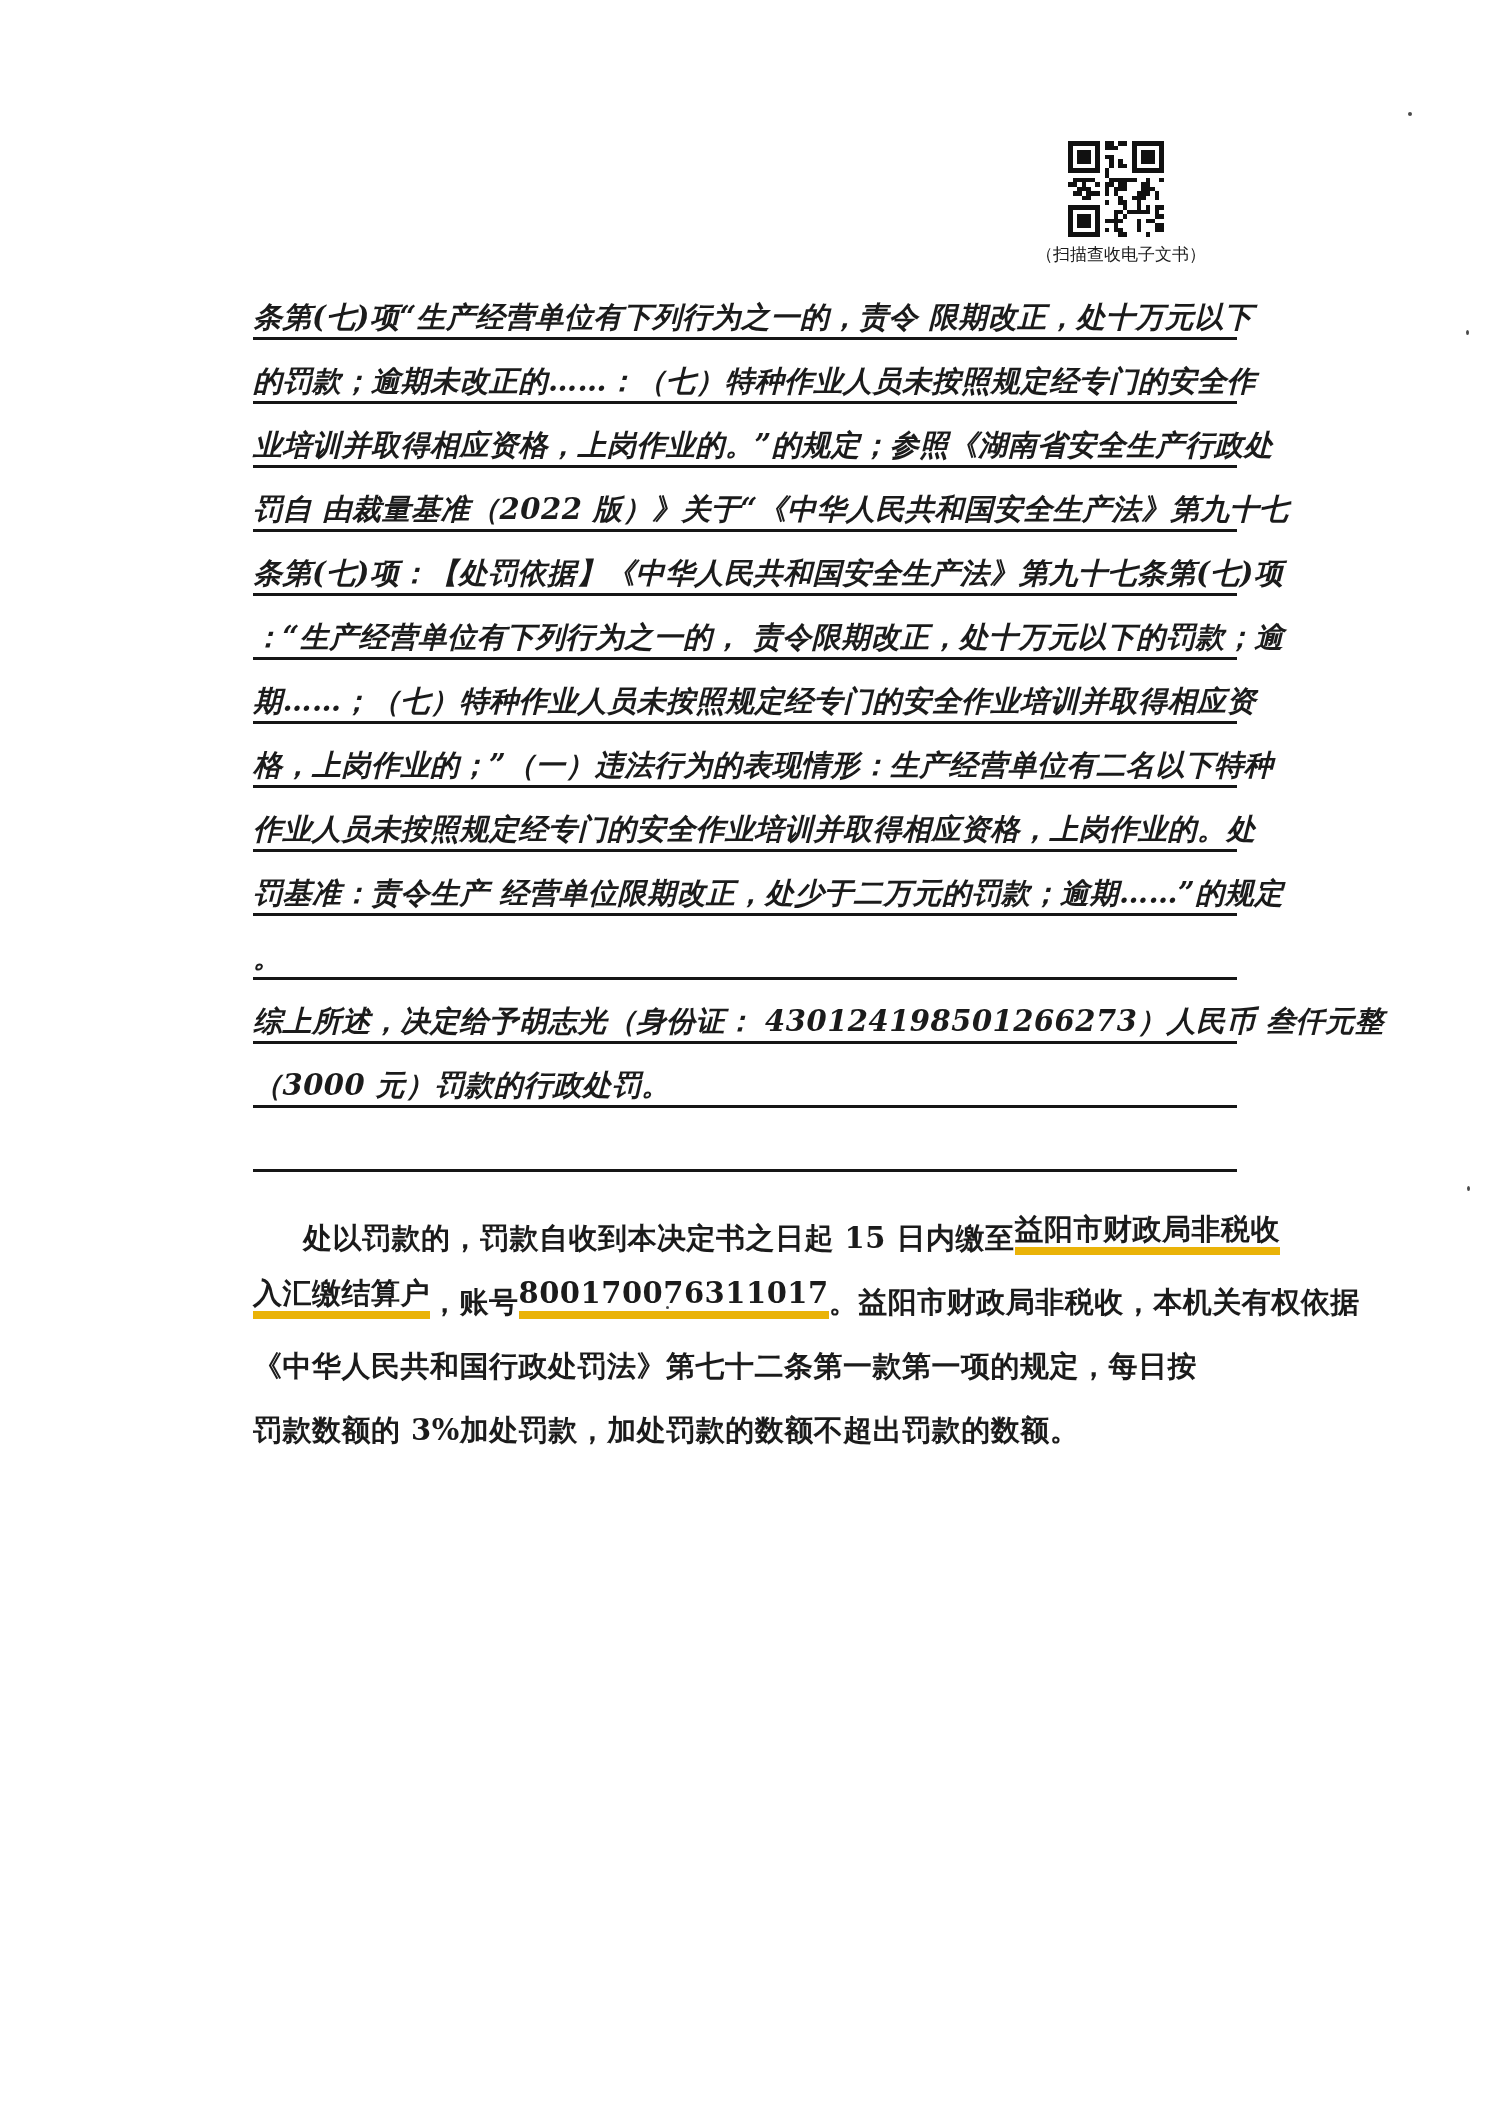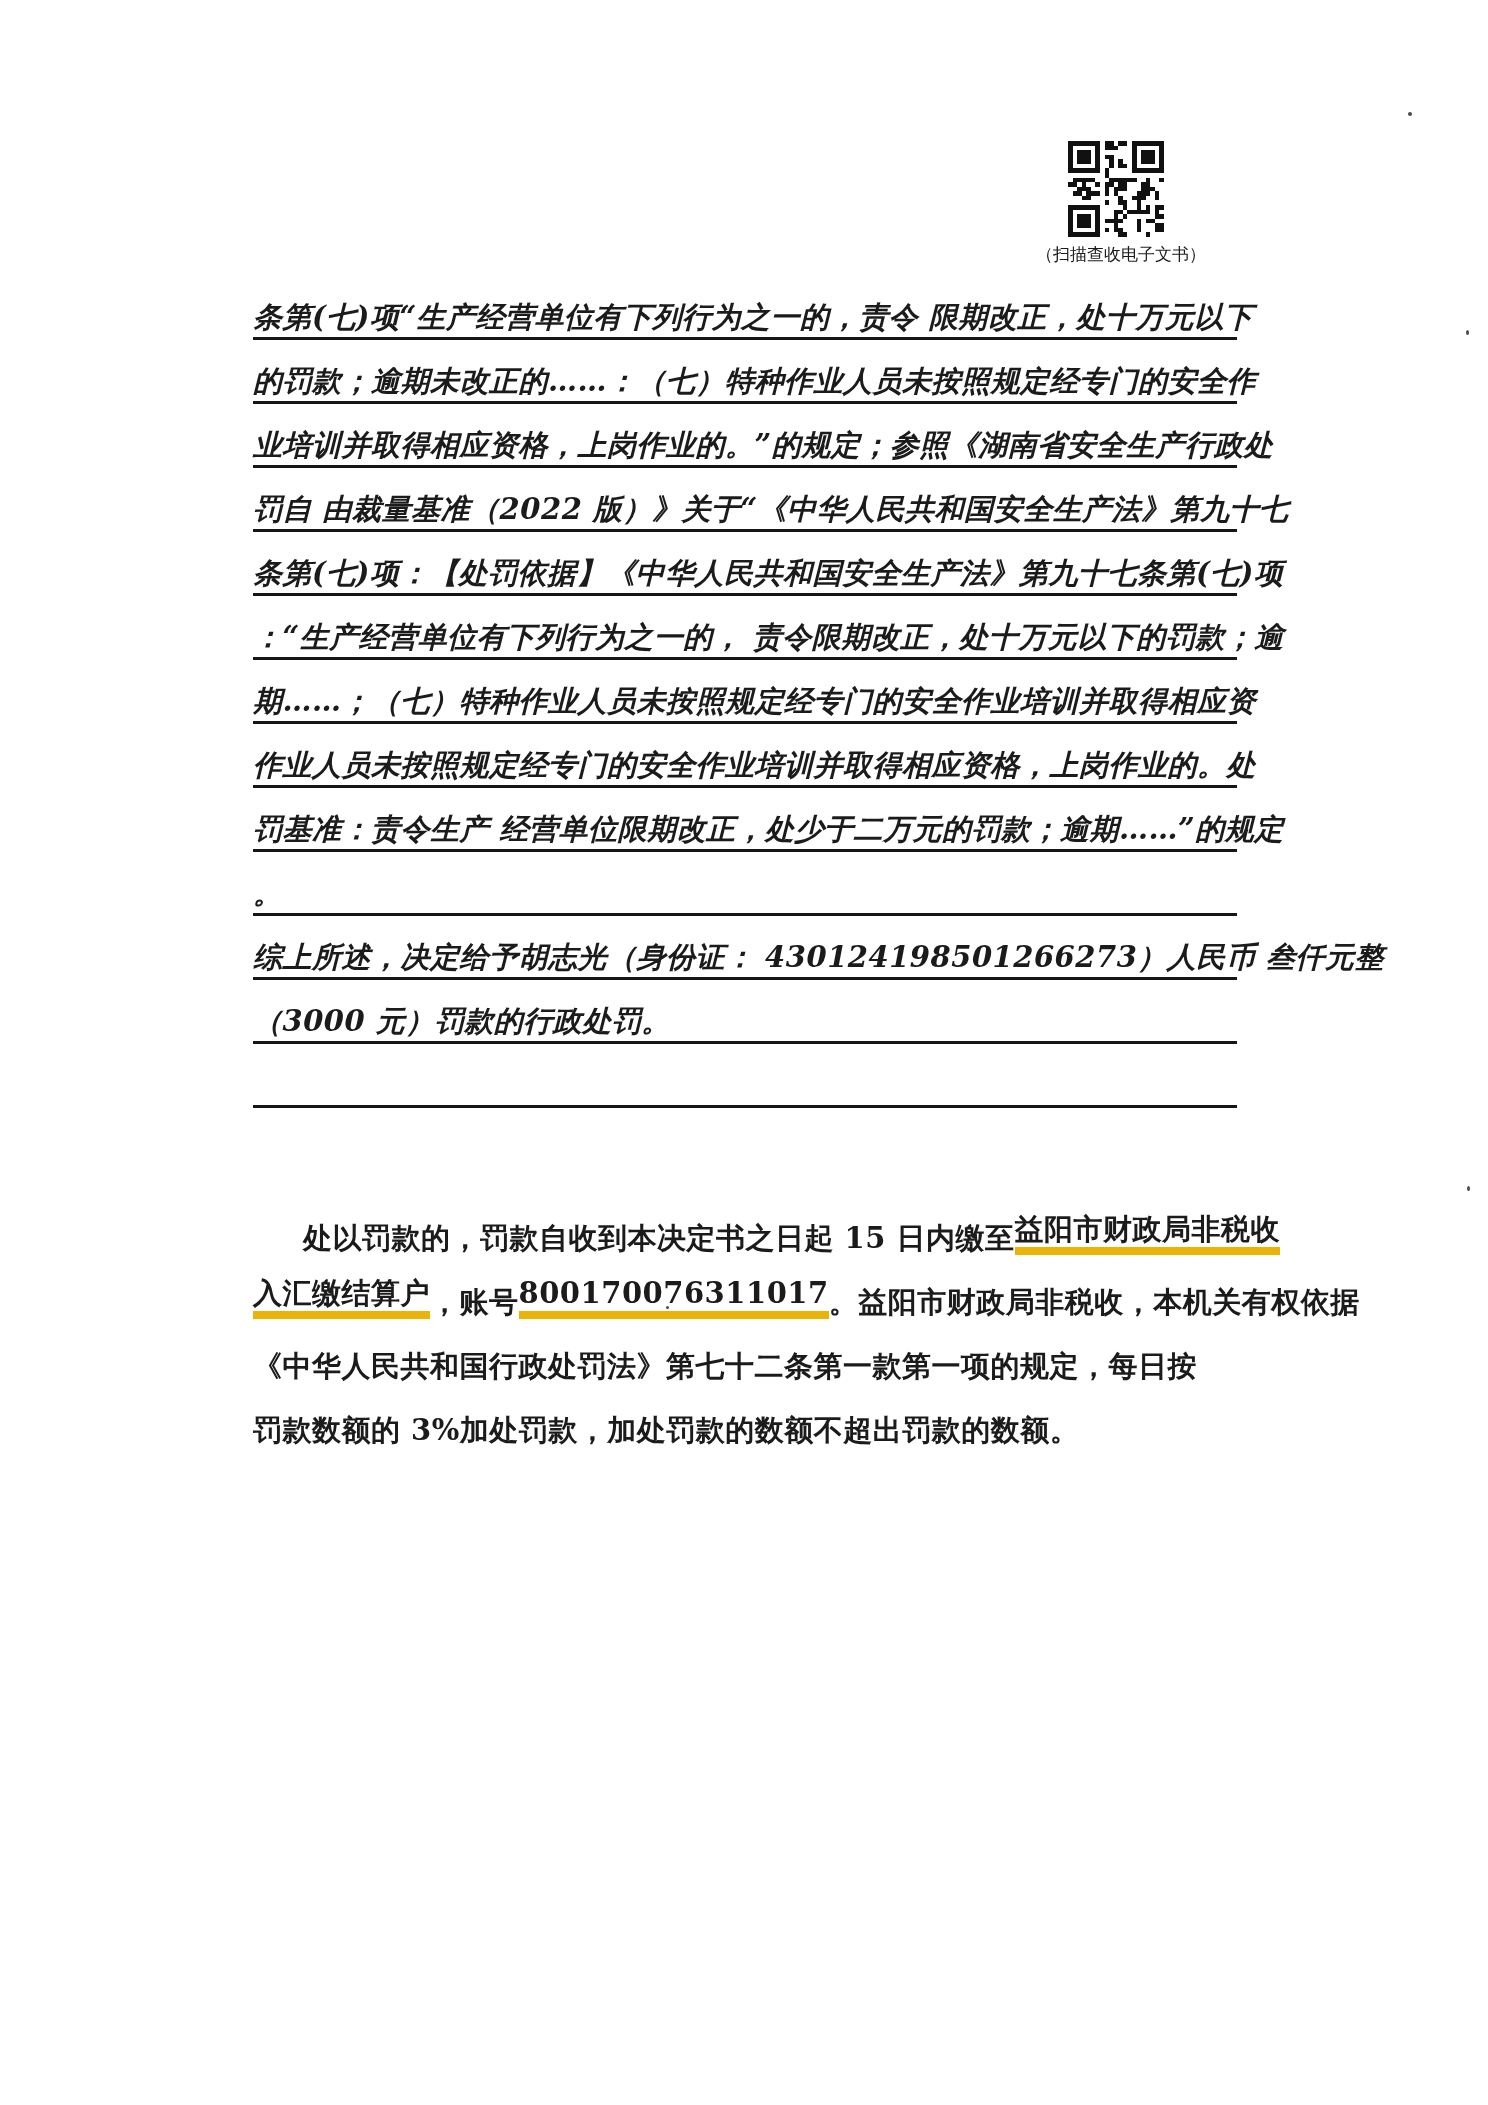--- a/index.html
+++ b/index.html
@@ -287,20 +287,21 @@
   <div class="qr-caption">（扫描查收电子文书）</div>
 
   <div class="textblock b1">
     <div class="bl u">条第(七)项“生产经营单位有下列行为之一的，责令 限期改正，处十万元以下</div>
     <div class="bl u">的罚款；逾期未改正的……：（七）特种作业人员未按照规定经专门的安全作</div>
     <div class="bl u">业培训并取得相应资格，上岗作业的。”的规定；参照《湖南省安全生产行政处</div>
     <div class="bl u">罚自 由裁量基准（2022 版）》关于“《中华人民共和国安全生产法》第九十七</div>
     <div class="bl u">条第(七)项：【处罚依据】《中华人民共和国安全生产法》第九十七条第(七)项</div>
     <div class="bl u">：“生产经营单位有下列行为之一的， 责令限期改正，处十万元以下的罚款；逾</div>
     <div class="bl u">期……；（七）特种作业人员未按照规定经专门的安全作业培训并取得相应资</div>
+    <div class="bl u">格，上岗作业的；”（一）违法行为的表现情形：生产经营单位有二名以下特种</div>
     <div class="bl u">作业人员未按照规定经专门的安全作业培训并取得相应资格，上岗作业的。处</div>
     <div class="bl u">罚基准：责令生产 经营单位限期改正，处少于二万元的罚款；逾期……”的规定</div>
     <div class="bl u">。</div>
     <div class="bl u">综上所述，决定给予胡志光（身份证： 430124198501266273）人民币 叁仟元整</div>
     <div class="bl u">（3000 元）罚款的行政处罚。</div>
     <div class="bl u"></div>
   </div>
 
   <div class="textblock b2">
     <div class="bl indent">

